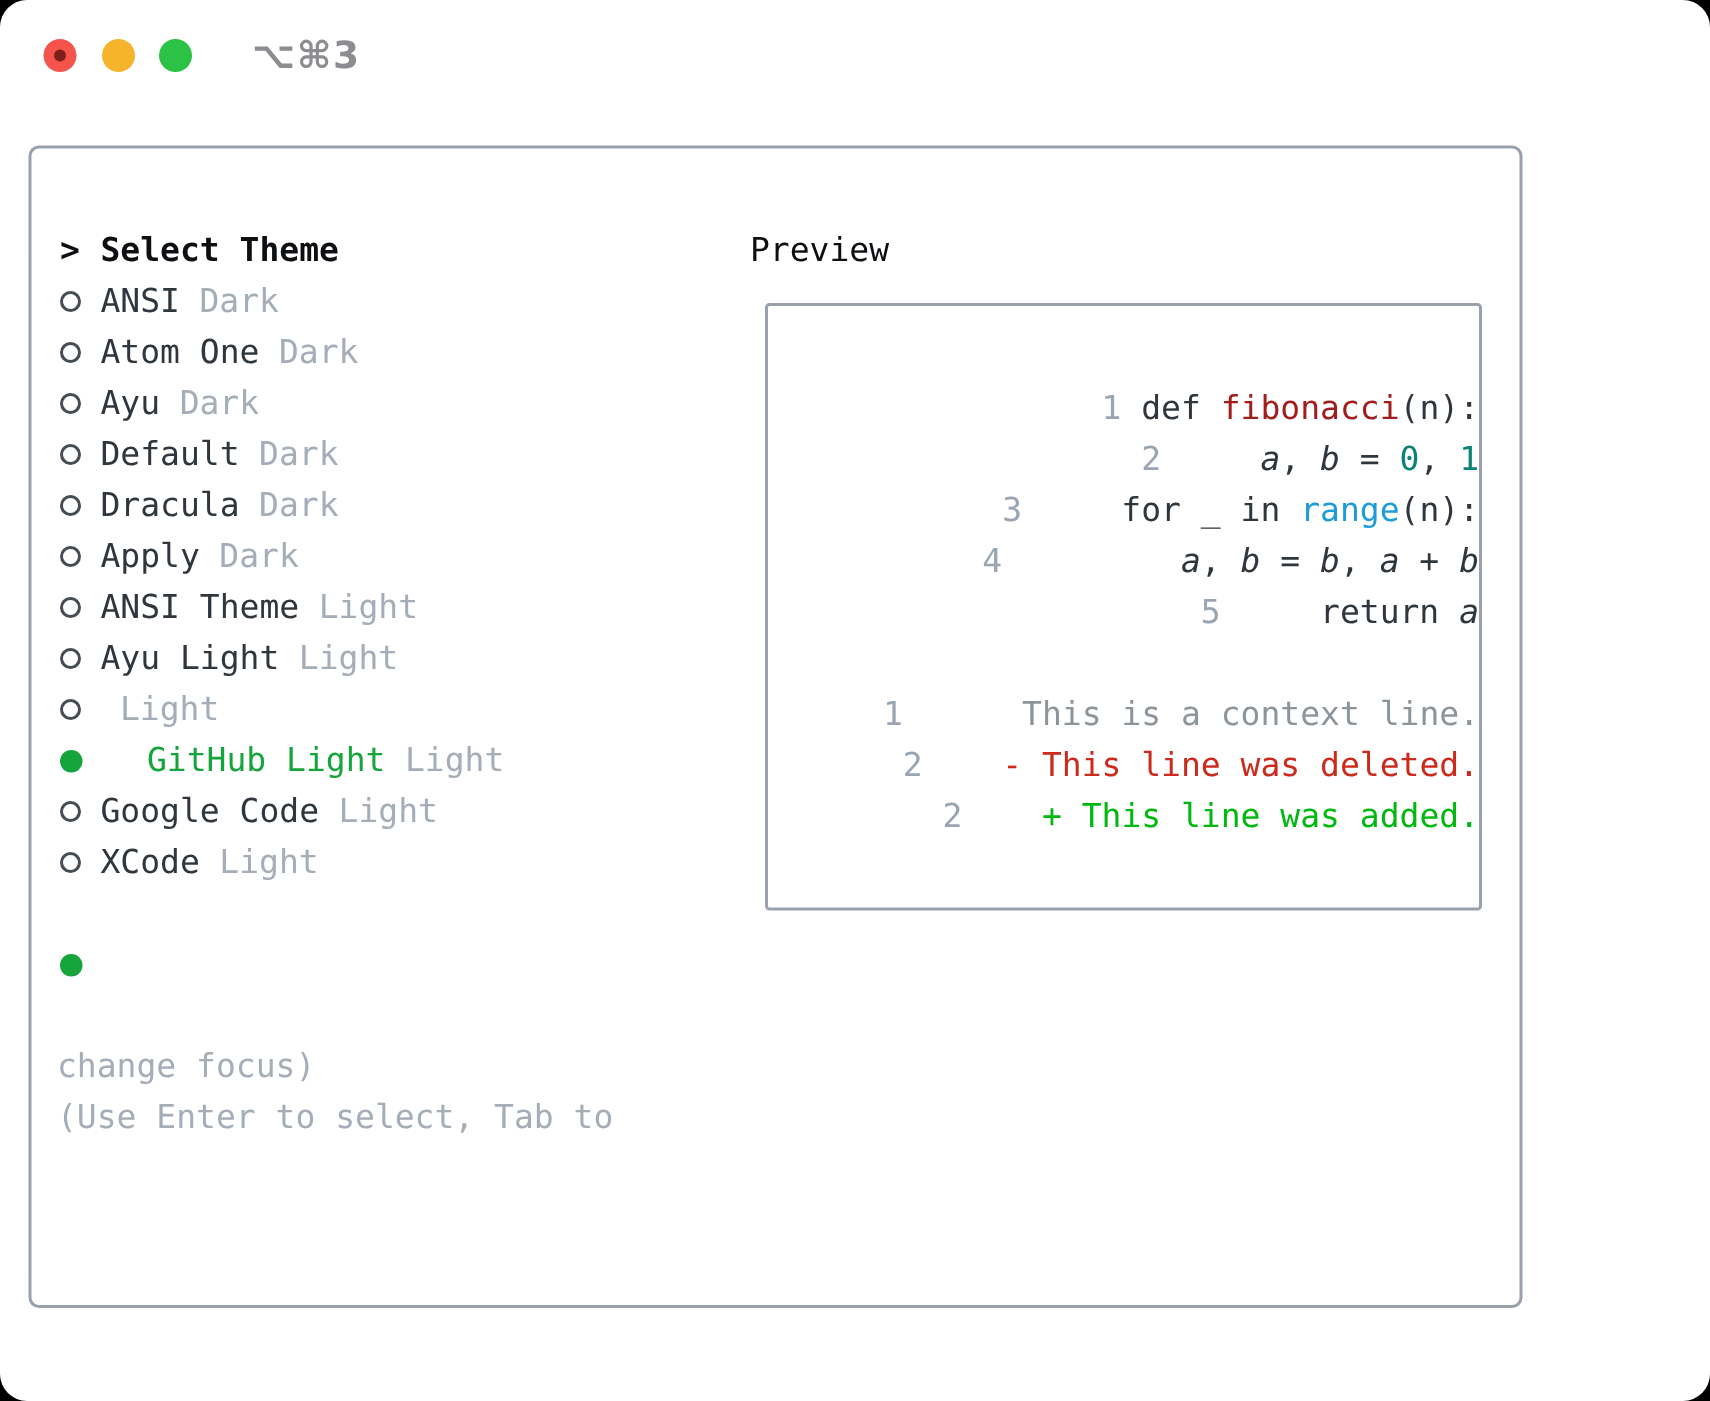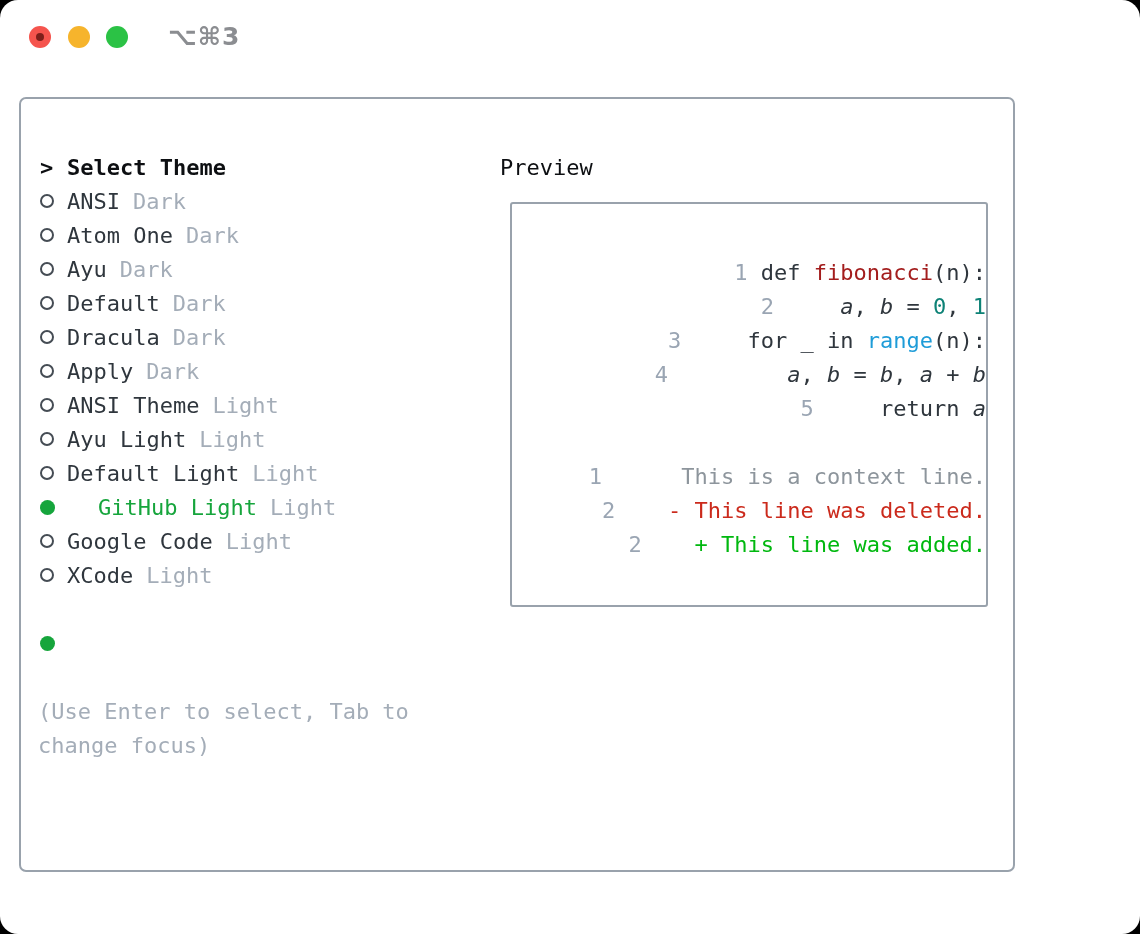--- a/index.html
+++ b/index.html
@@ -81,38 +81,38 @@
 
       <div id="theme-list">
           <div class="row"><span class="marker-cell"><span class="radio"></span></span><span class="item-label">ANSI</span><span class="tag">Dark</span></div>
           <div class="row"><span class="marker-cell"><span class="radio"></span></span><span class="item-label">Atom One</span><span class="tag">Dark</span></div>
           <div class="row"><span class="marker-cell"><span class="radio"></span></span><span class="item-label">Ayu</span><span class="tag">Dark</span></div>
           <div class="row"><span class="marker-cell"><span class="radio"></span></span><span class="item-label">Default</span><span class="tag">Dark</span></div>
           <div class="row"><span class="marker-cell"><span class="radio"></span></span><span class="item-label">Dracula</span><span class="tag">Dark</span></div>
           <div class="row"><span class="marker-cell"><span class="radio"></span></span><span class="item-label">Apply</span><span class="tag">Dark</span></div>
           <div class="row"><span class="marker-cell"><span class="radio"></span></span><span class="item-label">ANSI Theme</span><span class="tag">Light</span></div>
           <div class="row"><span class="marker-cell"><span class="radio"></span></span><span class="item-label">Ayu Light</span><span class="tag">Light</span></div>
-          <div class="row"><span class="marker-cell"><span class="radio"></span></span><span class="item-label">Default Light</span><span class="tag">Light</span></div>
+          <div class="row"><span class="marker-cell"><span class="radio"></span></span><span class="tag">Light</span></div>
           <div class="row selected"><span class="marker-cell"><span class="radio filled"></span></span><span class="item-label">GitHub Light</span><span class="tag">Light</span></div>
           <div class="row"><span class="marker-cell"><span class="radio"></span></span><span class="item-label">Google Code</span><span class="tag">Light</span></div>
           <div class="row"><span class="marker-cell"><span class="radio"></span></span><span class="item-label">XCode</span><span class="tag">Light</span></div>
         </div>
 
       <div class="row"></div>
 
 
       <div id="apply-options">
           <div class="row selected"><span class="marker-cell"><span class="radio filled"></span></span></div>
         </div>
 
       <div class="row"></div>
 
       <div class="hint" id="hint">
+          <div class="row">change focus)</div>
           <div class="row">(Use Enter to select, Tab to</div>
-          <div class="row">change focus)</div>
         </div>
     </div>
 
     <div class="preview-title">Preview</div>
 
     <div class="preview-box">
       <pre id="code"><div class="code-line"><span class="tok-num">1</span><span class="tok-code"> def </span><span class="tok-fn">fibonacci</span><span class="tok-code">(n):</span></div><div class="code-line"><span class="tok-num">2</span><span class="tok-code">     </span><span class="tok-var">a</span><span class="tok-code">, </span><span class="tok-var">b</span><span class="tok-code"> = </span><span class="tok-lit">0</span><span class="tok-code">, </span><span class="tok-lit">1</span></div><div class="code-line"><span class="tok-num">3</span><span class="tok-code">     for _ in </span><span class="tok-builtin">range</span><span class="tok-code">(n):</span></div><div class="code-line"><span class="tok-num">4</span><span class="tok-code">         </span><span class="tok-var">a</span><span class="tok-code">, </span><span class="tok-var">b</span><span class="tok-code"> = </span><span class="tok-var">b</span><span class="tok-code">, </span><span class="tok-var">a</span><span class="tok-code"> + </span><span class="tok-var">b</span></div><div class="code-line"><span class="tok-num">5</span><span class="tok-code">     return </span><span class="tok-var">a</span></div><div class="code-line"></div><div class="code-line"><span class="tok-num">1</span><span class="tok-ctx">      This is a context line.</span></div><div class="code-line"><span class="tok-num">2</span><span class="tok-del">    - This line was deleted.</span></div><div class="code-line"><span class="tok-num">2</span><span class="tok-add">    + This line was added.</span></div></pre>
     </div>
 
   </div>

